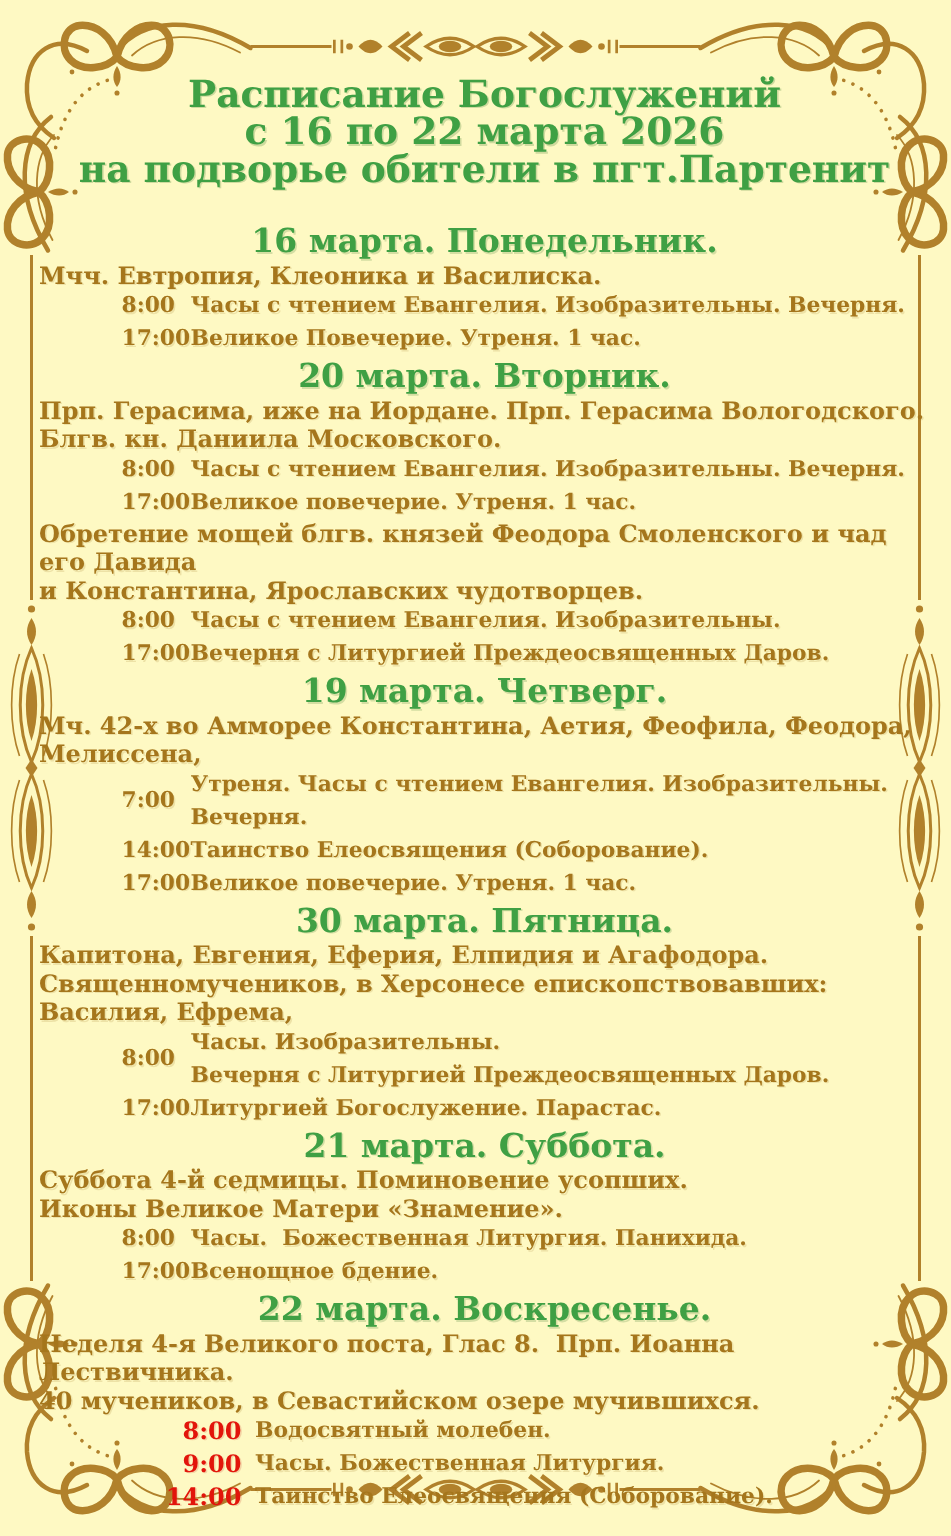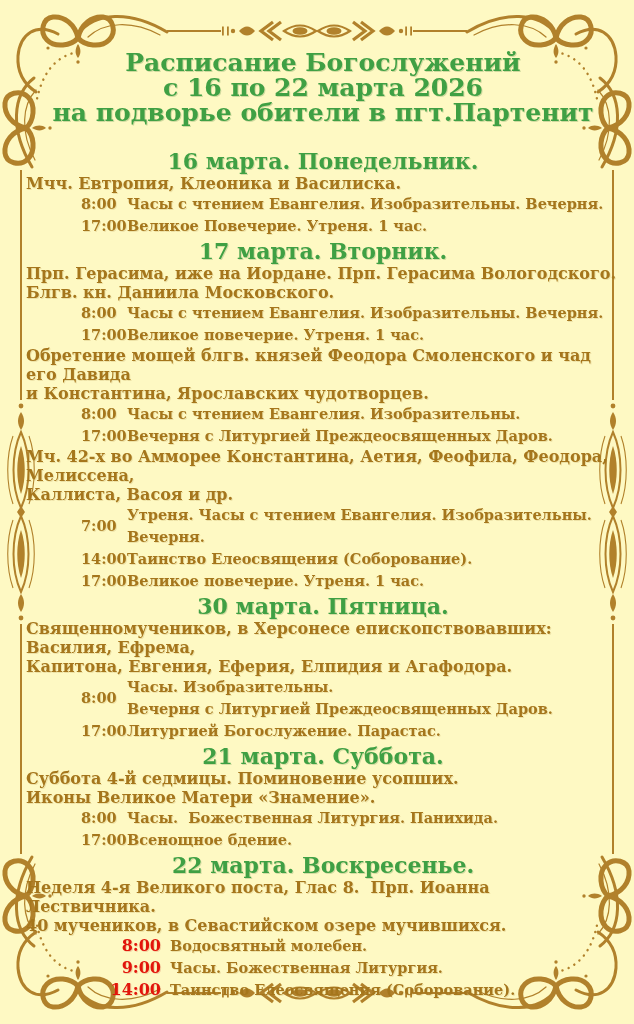--- a/index.html
+++ b/index.html
@@ -139,21 +139,21 @@
       </div>
       <div class="service">
         <span class="time">17:00</span>
         <span class="desc">
           <span class="desc-line">Великое Повечерие. Утреня. 1 час.</span>
         </span>
       </div>
     </section>
 
     <section class="day">
-      <h2 class="day-header">17 марта. Вторник.</h2>
+      <h2 class="day-header">20 марта. Вторник.</h2>
       <p class="comm">Прп. Герасима, иже на Иордане. Прп. Герасима Вологодского.</p>
       <p class="comm">Блгв. кн. Даниила Московского.</p>
       <div class="service">
         <span class="time">8:00</span>
         <span class="desc">
           <span class="desc-line">Часы с чтением Евангелия. Изобразительны. Вечерня.</span>
         </span>
       </div>
       <div class="service">
         <span class="time">17:00</span>
@@ -174,22 +174,22 @@
       </div>
       <div class="service">
         <span class="time">17:00</span>
         <span class="desc">
           <span class="desc-line">Вечерня с Литургией Преждеосвященных Даров.</span>
         </span>
       </div>
     </section>
 
     <section class="day">
+      <h2 class="day-header">19 марта. Четверг.</h2>
       <p class="comm">Мч. 42-х во Амморее Константина, Аетия, Феофила, Феодора, Мелиссена,</p>
-      <p class="comm">Каллиста, Васоя и др.</p>
       <div class="service">
         <span class="time">7:00</span>
         <span class="desc">
           <span class="desc-line">Утреня. Часы с чтением Евангелия. Изобразительны.</span>
           <span class="desc-line">Вечерня.</span>
         </span>
       </div>
       <div class="service">
         <span class="time">14:00</span>
         <span class="desc">
@@ -199,22 +199,22 @@
       <div class="service">
         <span class="time">17:00</span>
         <span class="desc">
           <span class="desc-line">Великое повечерие. Утреня. 1 час.</span>
         </span>
       </div>
     </section>
 
     <section class="day">
       <h2 class="day-header">30 марта. Пятница.</h2>
+      <p class="comm">Капитона, Евгения, Еферия, Елпидия и Агафодора.</p>
       <p class="comm">Священномучеников, в Херсонесе епископствовавших: Василия, Ефрема,</p>
-      <p class="comm">Капитона, Евгения, Еферия, Елпидия и Агафодора.</p>
       <div class="service">
         <span class="time">8:00</span>
         <span class="desc">
           <span class="desc-line">Часы. Изобразительны.</span>
           <span class="desc-line">Вечерня с Литургией Преждеосвященных Даров.</span>
         </span>
       </div>
       <div class="service">
         <span class="time">17:00</span>
         <span class="desc">

